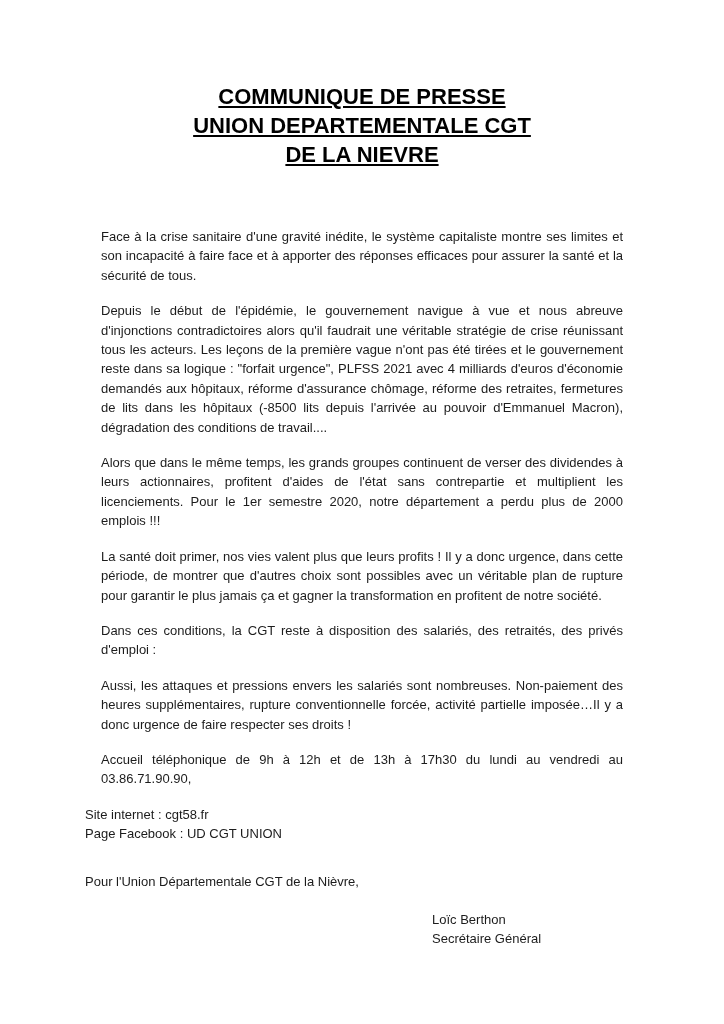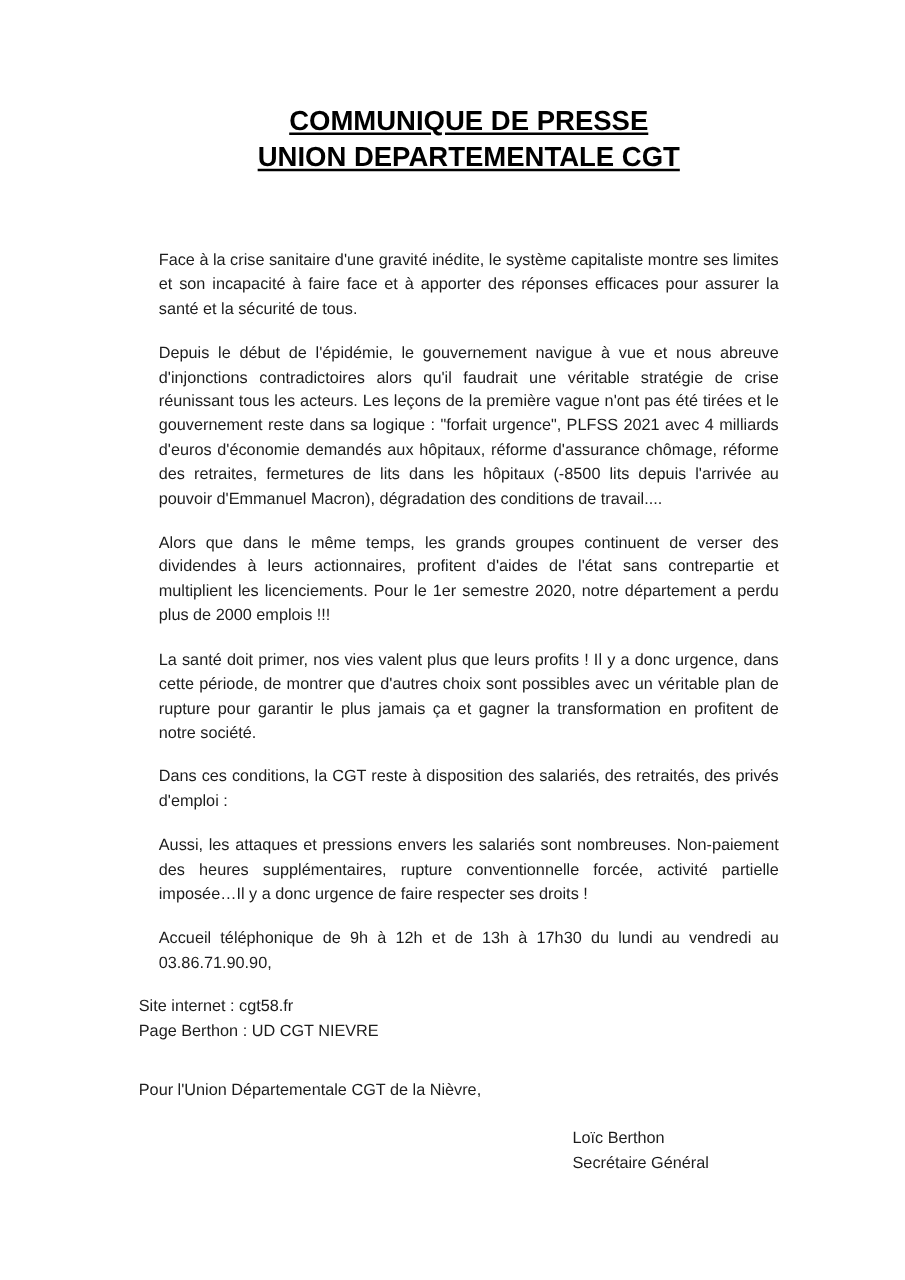--- a/index.html
+++ b/index.html
@@ -7,21 +7,21 @@
   html, body { background: #ffffff; }
   .page {
     width: 724px;
     height: 1024px;
     background: #ffffff;
     font-family: "Liberation Sans", sans-serif;
     color: var(--text-color);
     overflow: hidden;
   }
   .content {
-    padding: 82px 85px 0 111px;
+    padding: 82px 85px 0 85px;
   }
   .doc-title {
     text-align: center;
     font-size: 22px;
     font-weight: 700;
     line-height: 29px;
     color: #000000;
   }
   .doc-title .t-line { text-decoration: underline; }
   .body-text {
@@ -51,33 +51,34 @@
 </style>
 </head>
 <body>
 
 <div class="page">
   <div class="content">
 
     <header class="doc-title">
       <div class="t-line">COMMUNIQUE DE PRESSE</div>
       <div class="t-line">UNION DEPARTEMENTALE CGT</div>
+      <div class="t-line">DE LA NIEVRE</div>
     </header>
 
     <main class="body-text">
       <p class="para">Face à la crise sanitaire d'une gravité inédite, le système capitaliste montre ses limites et son incapacité à faire face et à apporter des réponses efficaces pour assurer la santé et la sécurité de tous.</p>
       <p class="para">Depuis le début de l'épidémie, le gouvernement navigue à vue et nous abreuve d'injonctions contradictoires alors qu'il faudrait une véritable stratégie de crise réunissant tous les acteurs. Les leçons de la première vague n'ont pas été tirées et le gouvernement reste dans sa logique : "forfait urgence", PLFSS 2021 avec 4 milliards d'euros d'économie demandés aux hôpitaux, réforme d'assurance chômage, réforme des retraites, fermetures de lits dans les hôpitaux (-8500 lits depuis l'arrivée au pouvoir d'Emmanuel Macron), dégradation des conditions de travail....</p>
       <p class="para">Alors que dans le même temps, les grands groupes continuent de verser des dividendes à leurs actionnaires, profitent d'aides de l'état sans contrepartie et multiplient les licenciements. Pour le 1er semestre 2020, notre département a perdu plus de 2000 emplois !!!</p>
       <p class="para">La santé doit primer, nos vies valent plus que leurs profits ! Il y a donc urgence, dans cette période, de montrer que d'autres choix sont possibles avec un véritable plan de rupture pour garantir le plus jamais ça et gagner la transformation en profitent de notre société.</p>
       <p class="para gap-before">Dans ces conditions, la CGT reste à disposition des salariés, des retraités, des privés d'emploi :</p>
       <p class="para">Aussi, les attaques et pressions envers les salariés sont nombreuses. Non-paiement des heures supplémentaires, rupture conventionnelle forcée, activité partielle imposée…Il y a donc urgence de faire respecter ses droits !</p>
 
       <p class="para gap-before">Accueil téléphonique de 9h à 12h et de 13h à 17h30 du lundi au vendredi au 03.86.71.90.90,</p>
       <p class="plain">Site internet : cgt58.fr</p>
-      <p class="plain">Page Berthon : UD CGT NIEVRE</p>
+      <p class="plain">Page Facebook : UD CGT UNION</p>
 
       <div class="signature">
         <p class="plain sig-for">Pour l'Union Départementale CGT de la Nièvre,</p>
         <div class="sig-name-block">
           <p class="plain">Loïc Berthon</p>
           <p class="plain">Secrétaire Général</p>
         </div>
       </div>
     </main>
 

